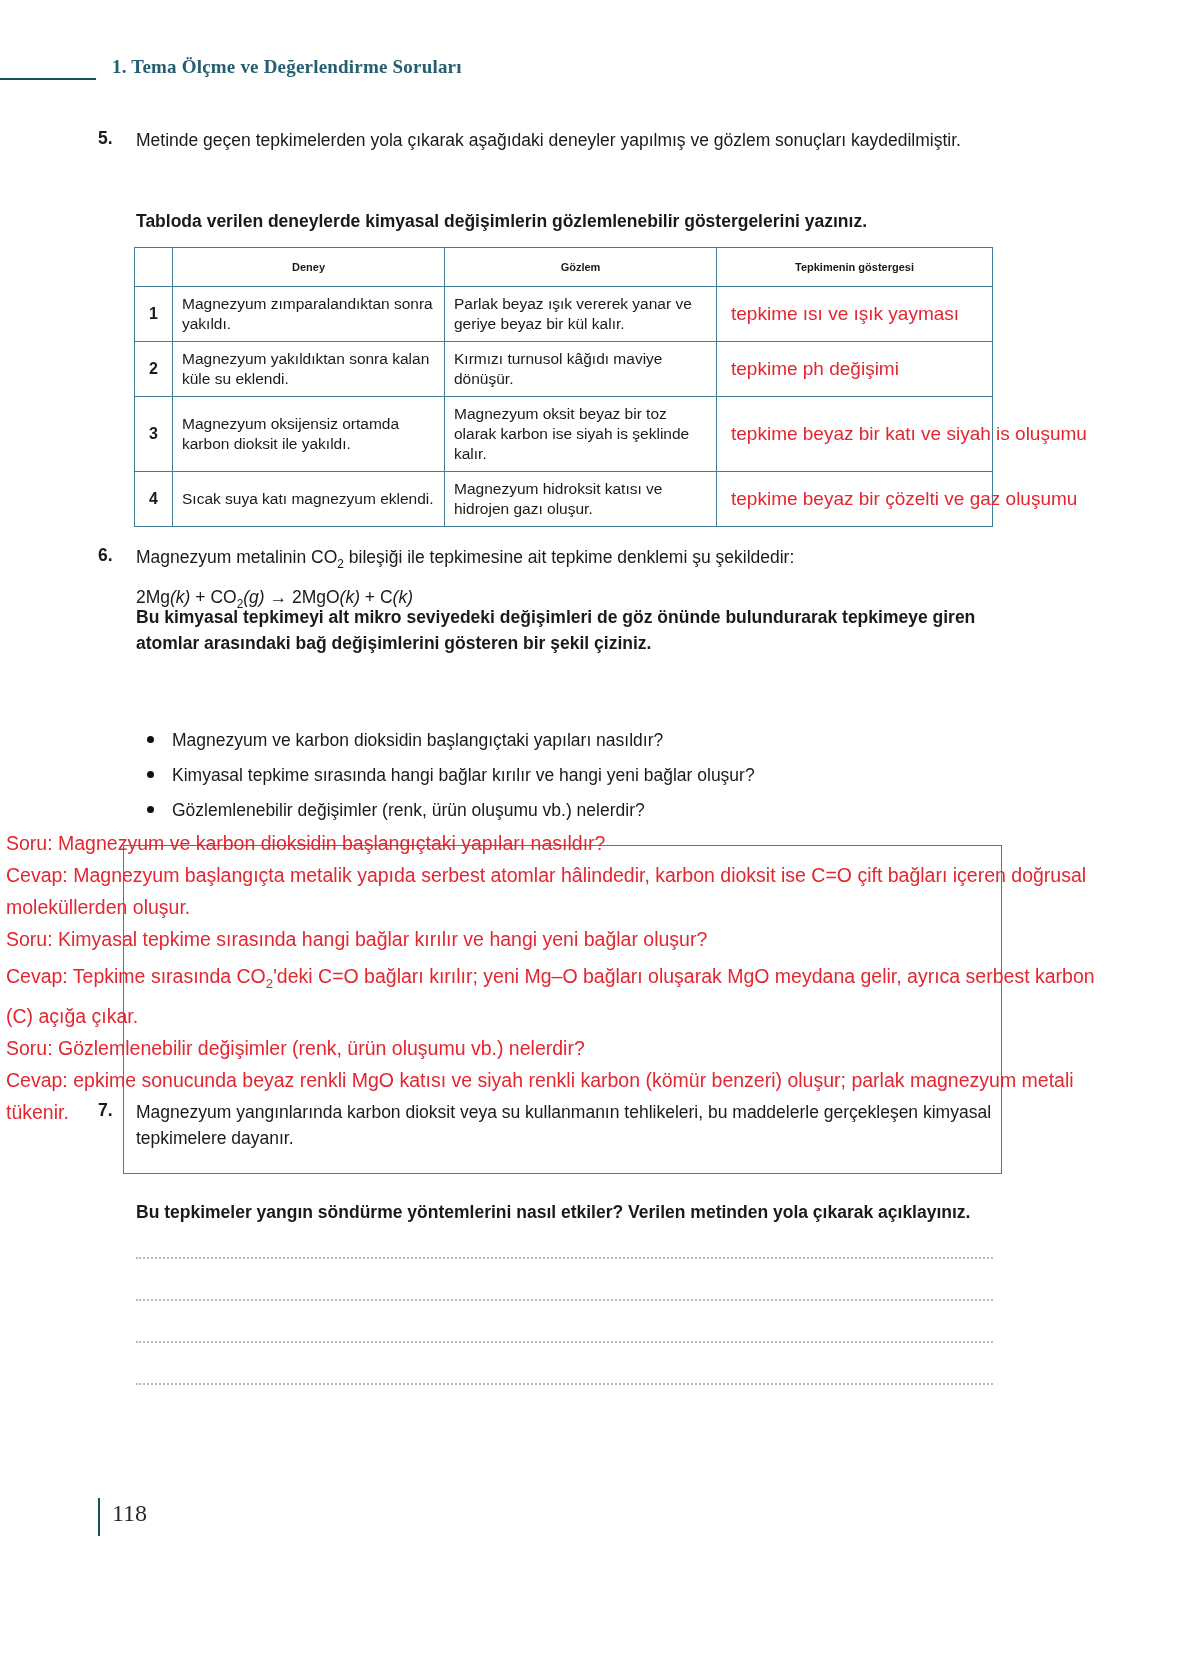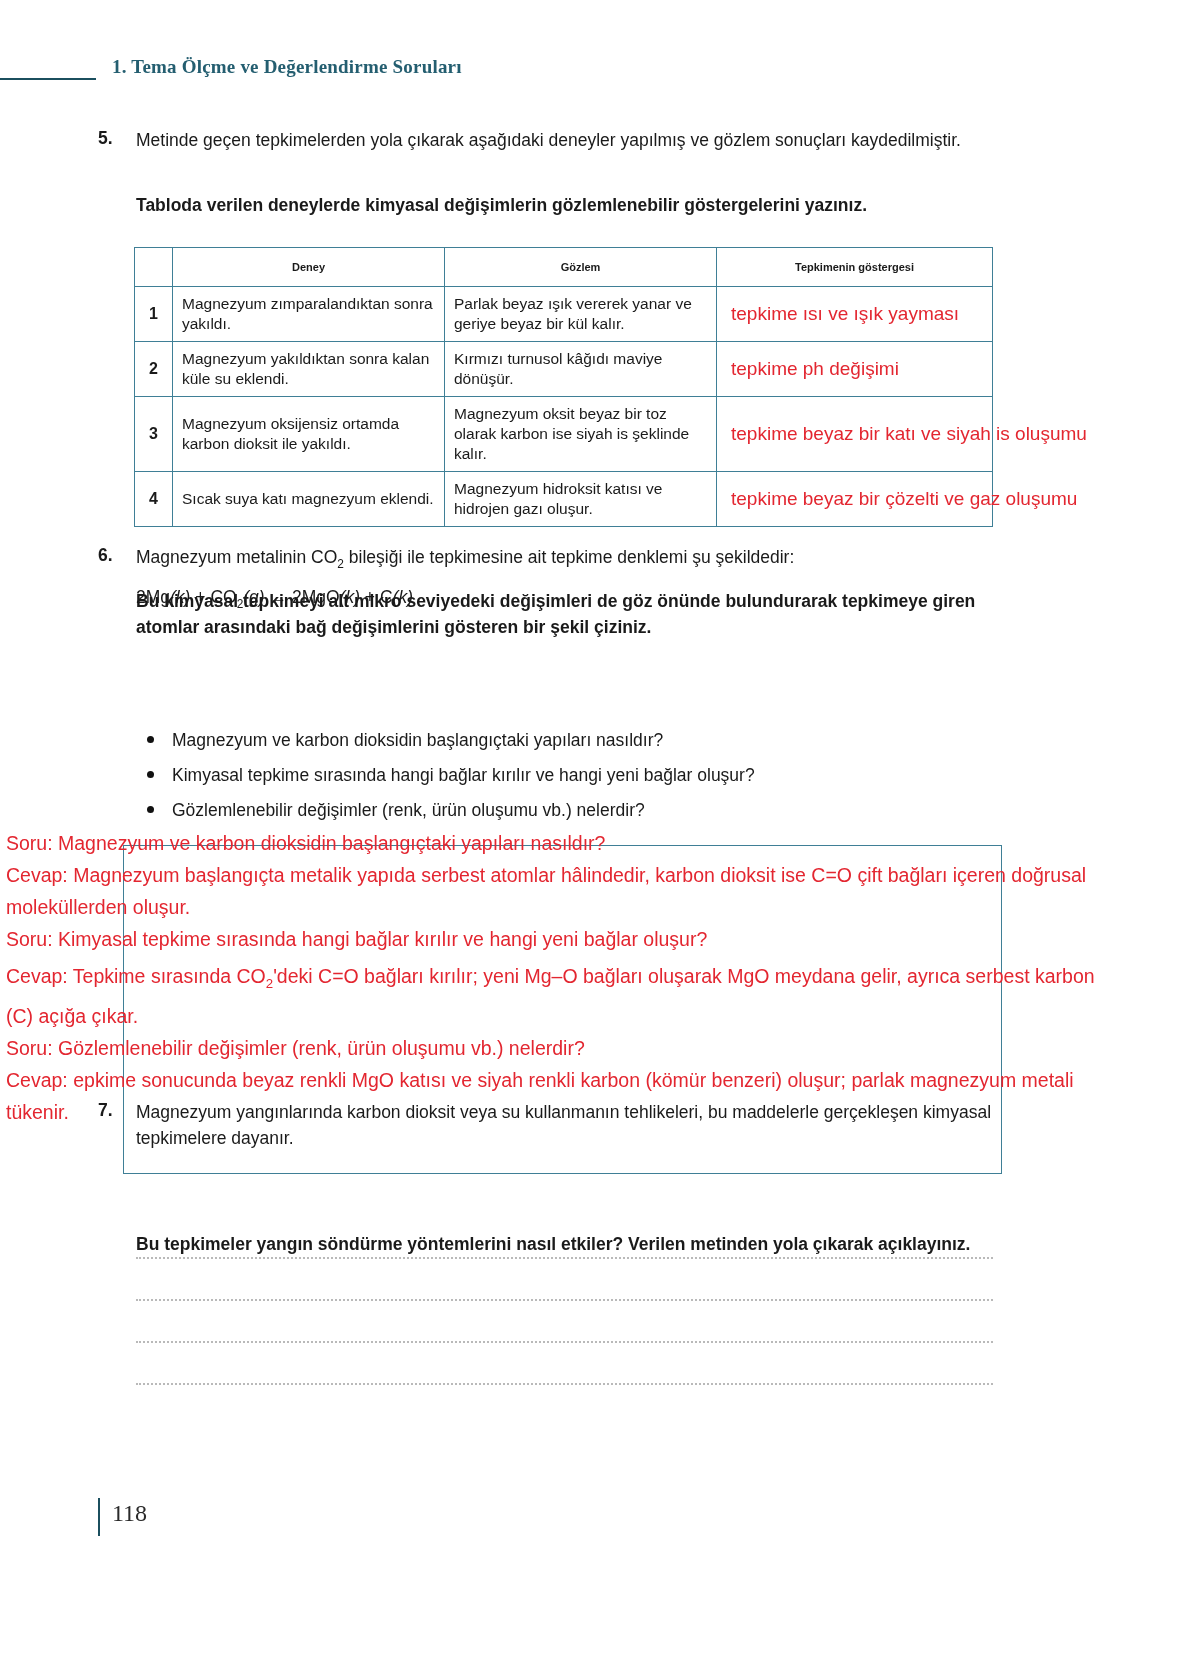--- a/index.html
+++ b/index.html
@@ -54,21 +54,21 @@
   .qnum {
     position: absolute;
     font-weight: bold;
     font-size: 17.5px;
   }
   .qbody {
     position: absolute;
     font-size: 17.5px;
     line-height: 26px;
   }
-  .bold { font-weight: bold; }
+  .bold { font-weight: bold; margin-top: 16px; }
 
   
   #q5-num { left: 98px; top: 128px; }
   #q5-text { left: 136px; top: 127px; width: 862px; }
   #q5-sub  { left: 136px; top: 192px; width: 880px; }
 
   
   .tbl {
     position: absolute;
     left: 134px;
@@ -175,21 +175,21 @@
     line-height: 32px;
     pointer-events: none;
   }
   .ansbox-ink p { margin: 0; }
   .ansbox-ink .gap { margin-top: 5px; }
   sub { font-size: .68em; }
 
   
   #q7-num  { left: 98px; top: 1100px; }
   #q7-text { left: 136px; top: 1099px; width: 880px; }
-  #q7-ask  { left: 136px; top: 1231px; width: 880px; }
+  #q7-ask  { left: 136px; top: 1183px; width: 880px; }
 
   .dotline {
     position: absolute;
     left: 136px;
     width: 857px;
     height: 0;
     border-top: 2px dotted #b9b9b9;
   }
   #dl1 { top: 1257px; }
   #dl2 { top: 1299px; }

